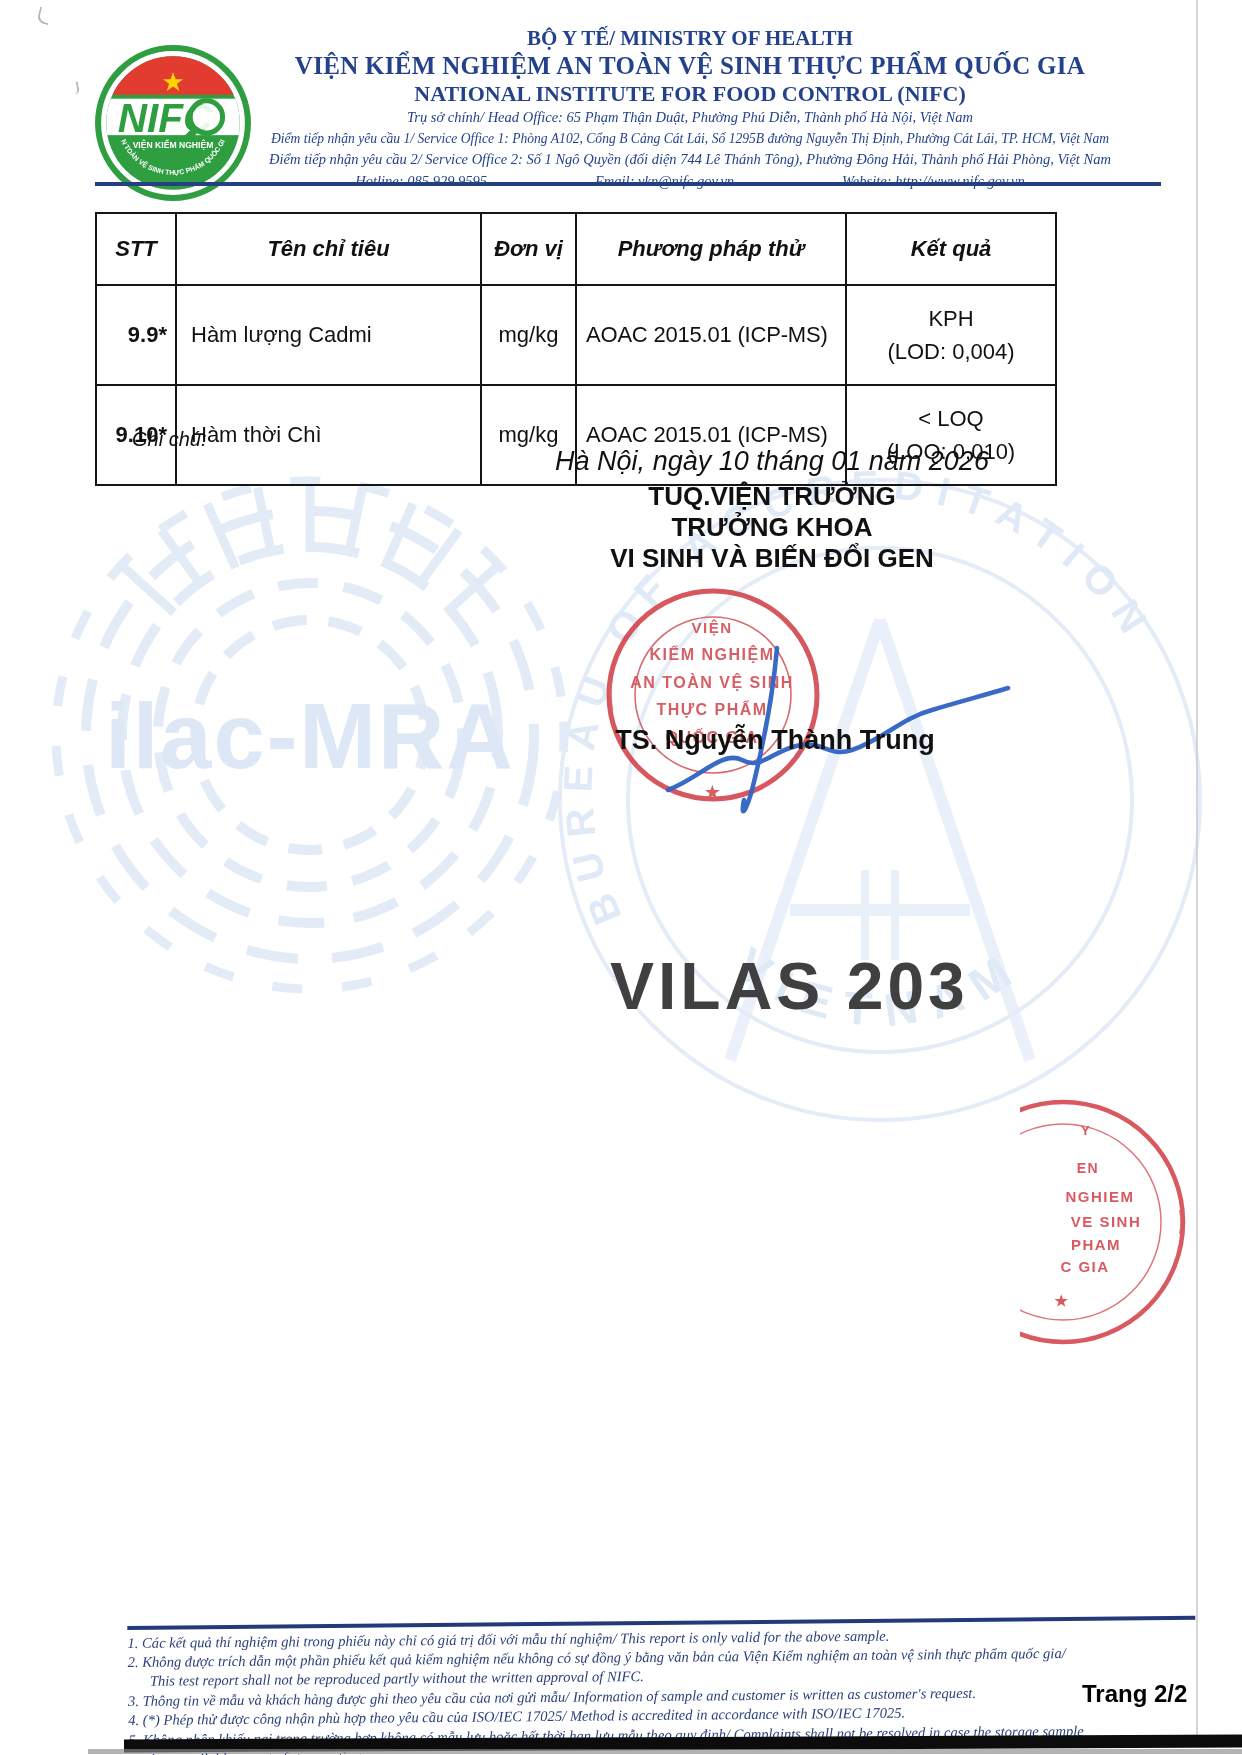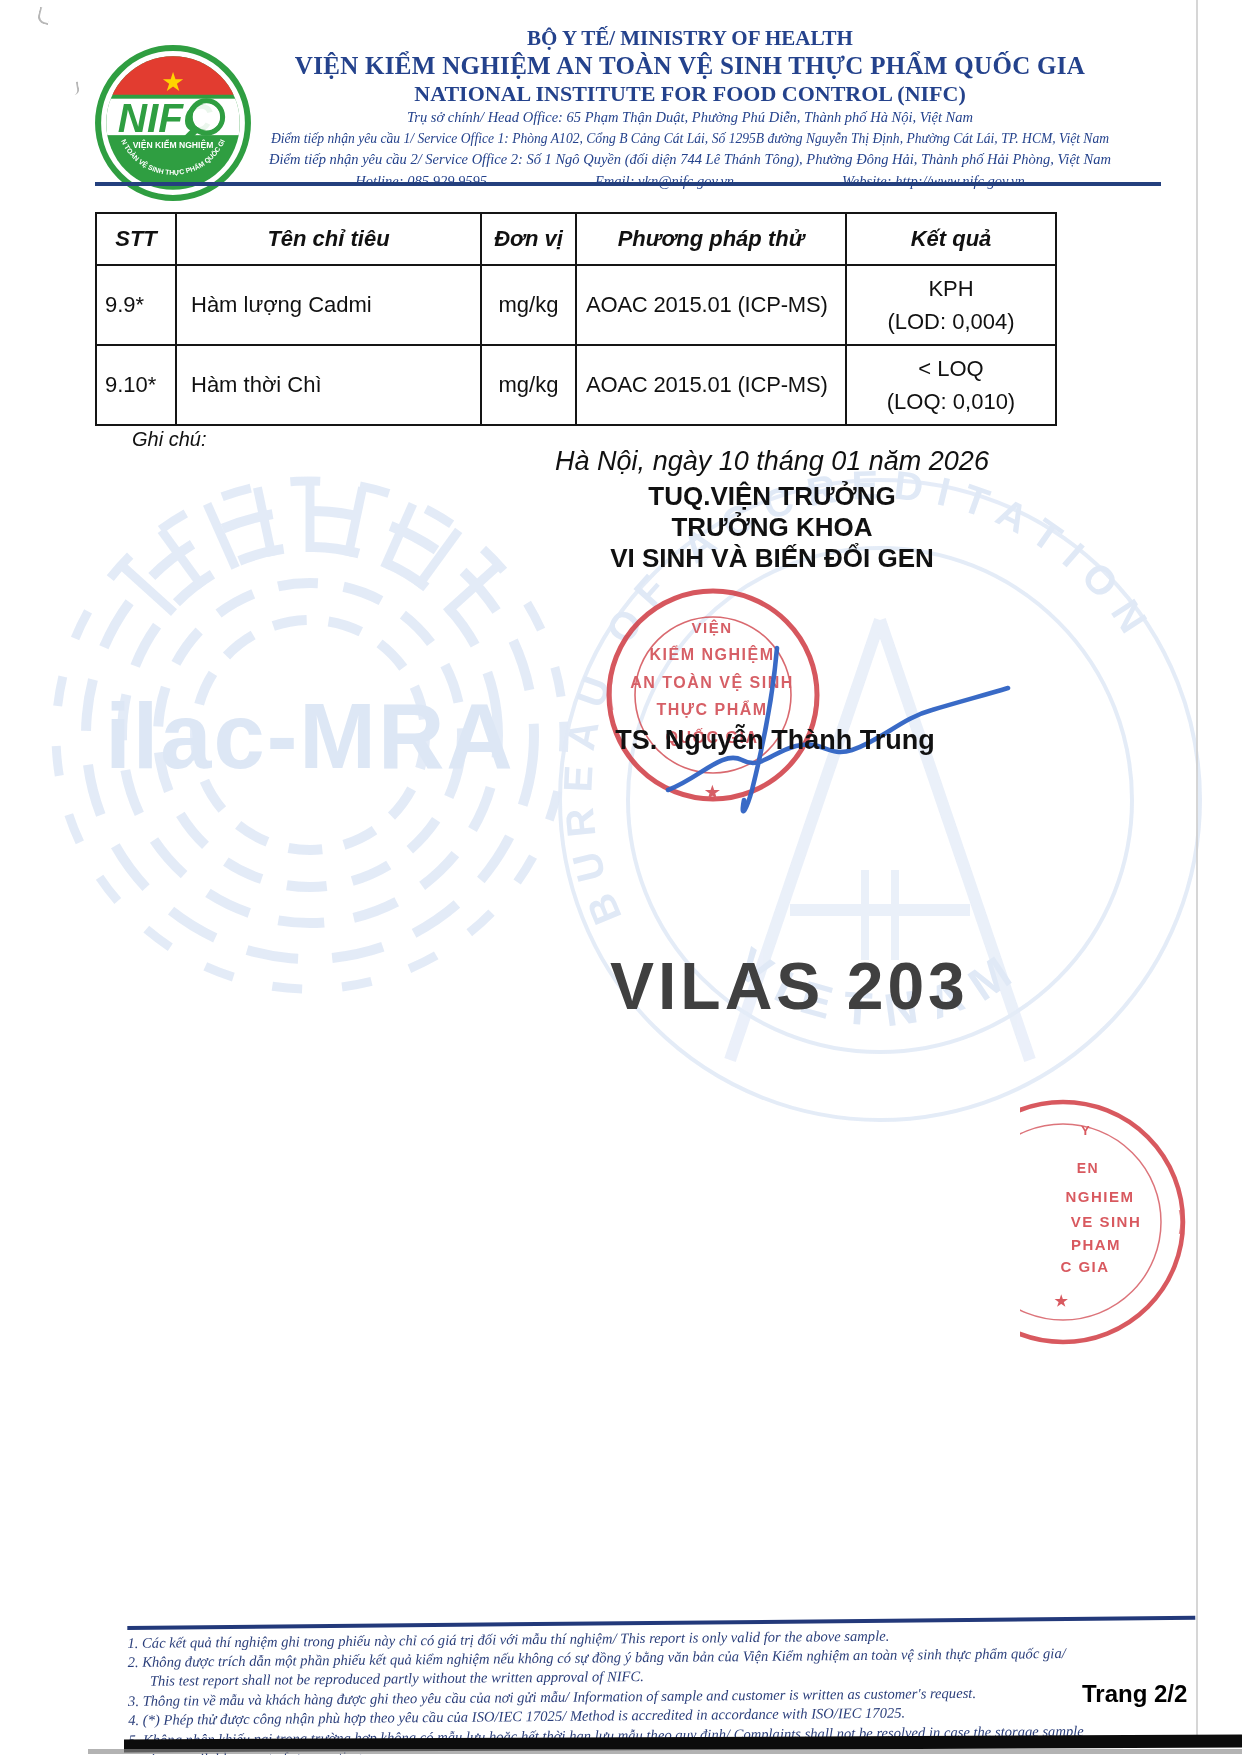--- a/index.html
+++ b/index.html
@@ -12,24 +12,24 @@
   .header-text{position:absolute;left:235px;top:26px;width:910px;text-align:center;color:#24428c;}
   .h-ministry{font-family:"Liberation Serif",serif;font-weight:bold;font-size:21px;line-height:25px;}
   .h-inst-vi{font-family:"Liberation Serif",serif;font-weight:bold;font-size:25px;line-height:30px;letter-spacing:.3px;}
   .h-inst-en{font-family:"Liberation Serif",serif;font-weight:bold;font-size:22px;line-height:26px;}
   .h-addr{font-family:"Liberation Serif",serif;font-style:italic;font-size:14.5px;line-height:21px;}
   .h-addr.small{font-size:13.6px;}
   .h-contact{display:flex;justify-content:center;gap:108px;font-family:"Liberation Serif",serif;font-style:italic;font-size:14.5px;line-height:22px;}
   .top-rule{position:absolute;left:95px;top:182px;width:1066px;height:3.5px;background:#24407e;}
   
   .results{position:absolute;left:95px;top:212px;width:960px;border-collapse:collapse;table-layout:fixed;}
-  .results th,.results td{border:2.6px solid #151515;padding:2px 8px;}
+  .results th,.results td{border:2.6px solid #151515;padding:12px 8px;}
   .results th{font-style:italic;font-weight:bold;font-size:22px;height:46px;text-align:center;}
   .results td{font-size:22px;height:74px;vertical-align:middle;}
-  .td-stt{text-align:left;}
+  .td-stt{text-align:right;font-weight:bold;}
   .td-name{text-align:left;padding-left:14px!important;}
   .td-unit{text-align:center;}
   .td-method{text-align:left;padding-left:9px!important;letter-spacing:-.2px;}
   .td-result{text-align:center;line-height:33px;}
   
   .notes{position:absolute;left:132px;top:424px;display:flex;font-style:italic;font-size:20px;line-height:30px;}
   .notes-label{width:102px;}
   .notes-lines{margin-left:0;}
   
   .sig-date{position:absolute;left:532px;top:446px;width:480px;text-align:center;font-style:italic;font-size:27px;}

